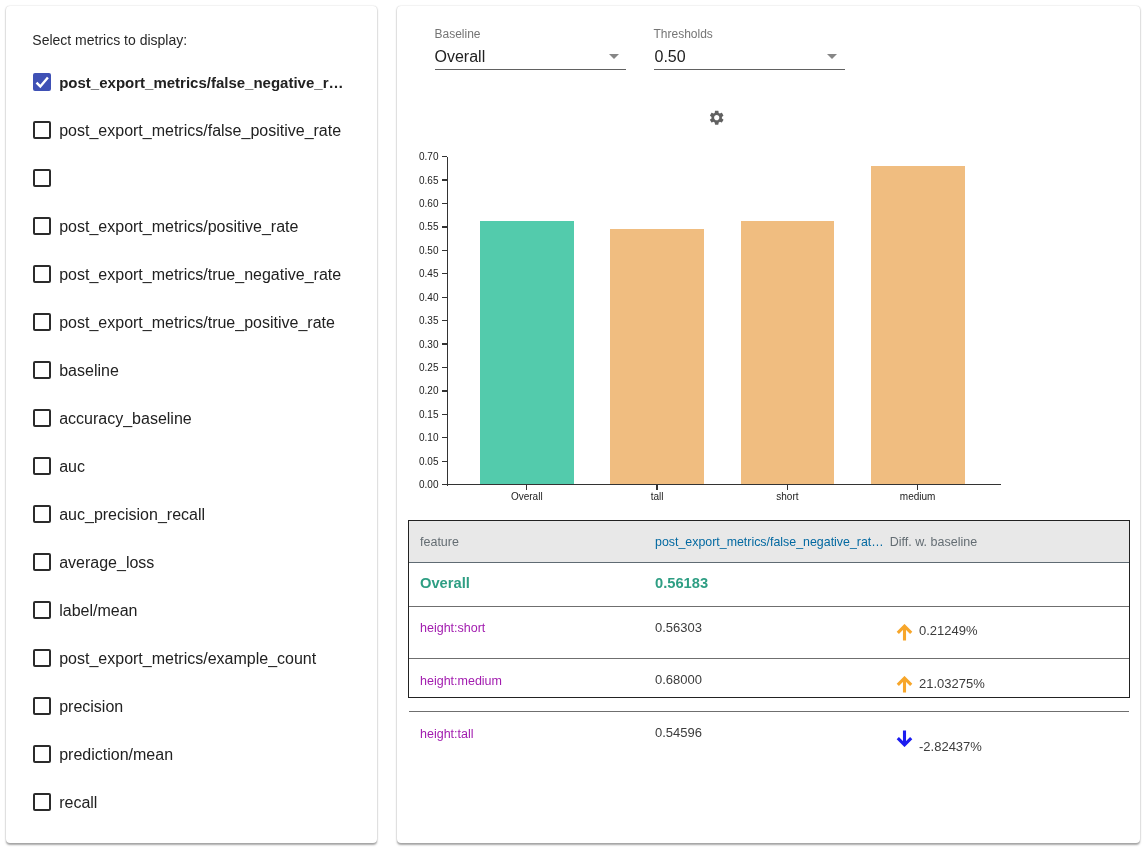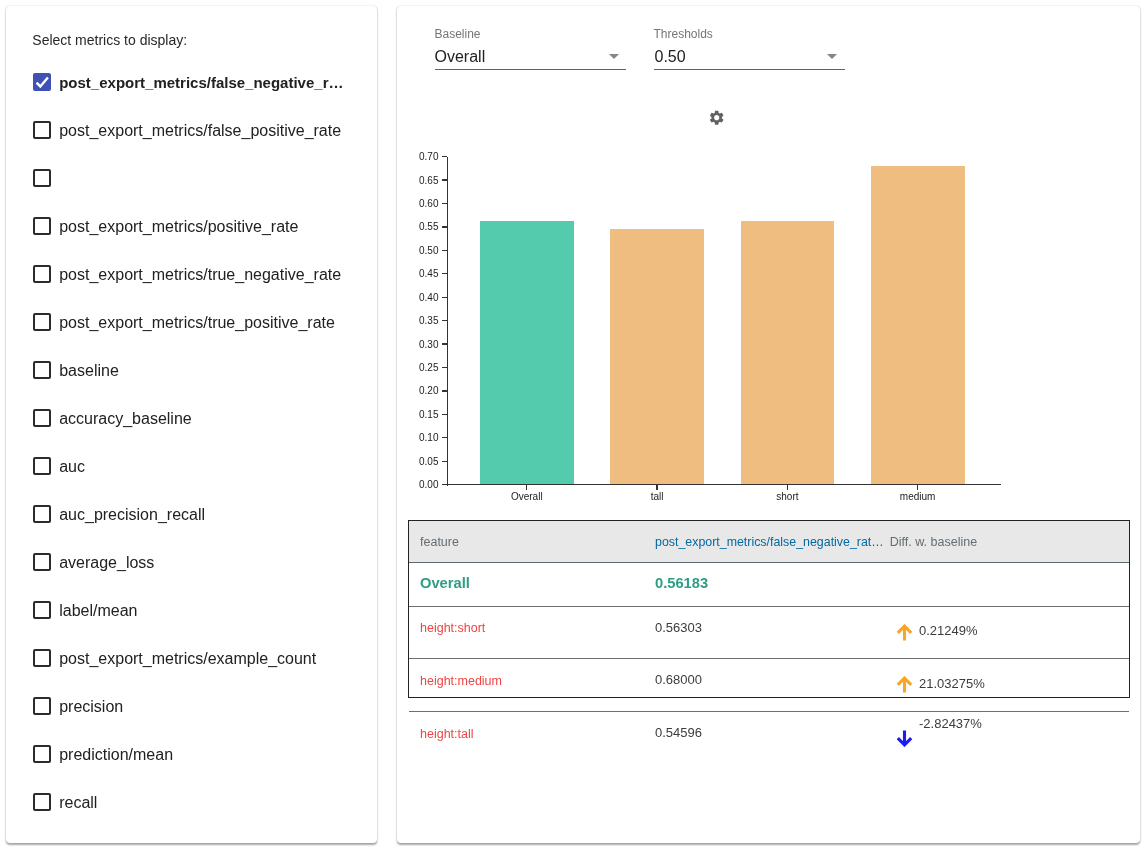--- a/index.html
+++ b/index.html
@@ -9,21 +9,21 @@
     border-radius:2px;background:#fff;}
 .cb.on{border-color:#3f51b5;background:#3f51b5;}
 .itxt{position:absolute;font-size:16px;color:#212121;white-space:nowrap;line-height:19px;}
 .lbl{position:absolute;font-size:12px;color:#757575;line-height:14px;}
 .val{position:absolute;font-size:16px;color:#212121;line-height:19px;}
 .uline{position:absolute;height:1.6px;background:#616161;}
 .tri{position:absolute;width:0;height:0;border-left:5px solid transparent;
      border-right:5px solid transparent;border-top:5px solid #868686;}
 .ttl{position:absolute;font-weight:bold;font-size:13px;color:#616161;
      letter-spacing:0.12px;white-space:nowrap;line-height:16px;}
-.trow{position:absolute;font-size:12.5px;color:#ef4444;white-space:nowrap;line-height:16px;}
+.trow{position:absolute;font-size:12.5px;color:#a21caf;white-space:nowrap;line-height:16px;}
 .tnum{position:absolute;font-size:13px;color:#3c3c3c;white-space:nowrap;line-height:16px;}
 </style></head><body>
 <div class="card" style="left:6px;top:5.5px;width:371px;height:837px;">
 <div style="position:absolute;left:26.3px;top:26.55px;font-size:14px;color:#272727;line-height:17px;">Select metrics to display:</div>
 <div class="cb on" style="left:27px;top:67.0px;">
       <svg width="14" height="14" viewBox="0 0 14 14" style="position:absolute;left:0;top:0">
         <path fill="none" stroke="#ffffff" stroke-width="2.4" d="M1.5 7.6l3.8 3.8 7.6-9"></path>
       </svg>
     </div>
 <div class="itxt" style="left:53.2px;top:67.6px;font-weight:bold;font-size:15px;">post_export_metrics/false_negative_r…</div>
@@ -135,14 +135,14 @@
 <div class="tnum" style="left:246.5px;top:151.0px;">0.68000</div>
 <svg width="17" height="17" viewBox="0 0 17 17" style="position:absolute;left:487.5px;top:155.2px;">
         <path fill="none" stroke="#f7a62a" stroke-width="3.1" d="M8.5 16.6V2.2M1.8 8.8L8.5 2.1l6.7 6.7"></path>
       </svg>
 <div class="tnum" style="left:510.5px;top:154.4px;">21.03275%</div>
 <div class="trow" style="left:11.5px;top:204.8px;">height:tall</div>
 <div class="tnum" style="left:246.5px;top:204.1px;">0.54596</div>
 <svg width="17" height="17" viewBox="0 0 17 17" style="position:absolute;left:487.5px;top:208.3px;">
         <path fill="none" stroke="#1c1cf0" stroke-width="3.1" d="M8.5 0.4v14.4M1.8 8.2l6.7 6.7 6.7-6.7"></path>
       </svg>
-<div class="tnum" style="left:510.5px;top:195px;">-2.82437%</div>
+<div class="tnum" style="left:510.5px;top:218px;">-2.82437%</div>
 </div>
 </div>
 </body></html>

